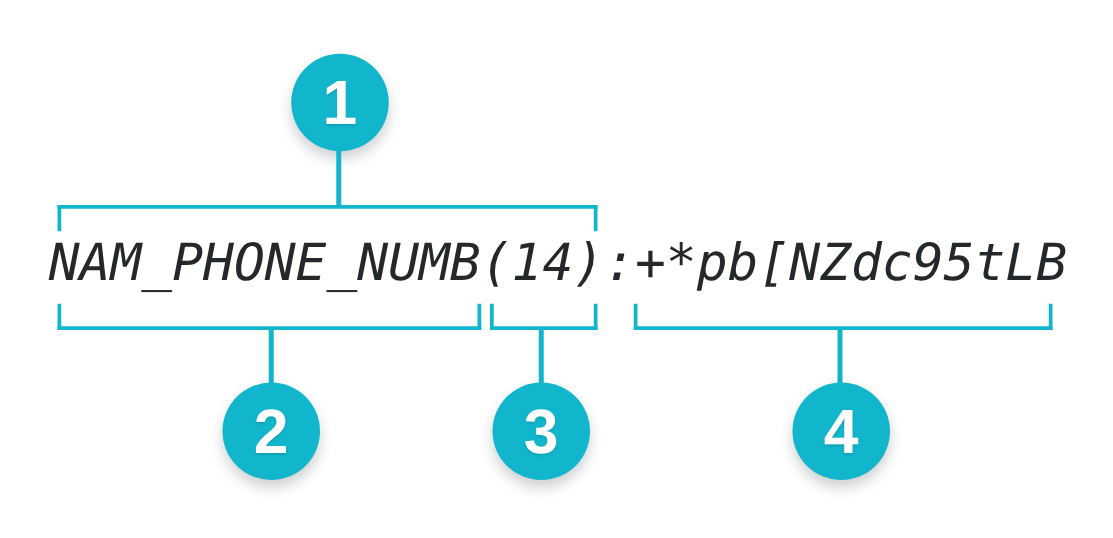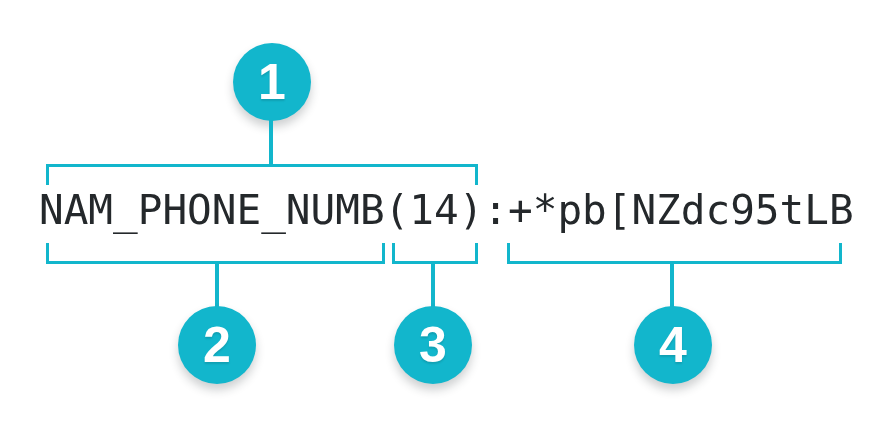--- a/index.html
+++ b/index.html
@@ -18,20 +18,21 @@
   .record {
     position: absolute;
     left: 39px;
     top: 190px;
     font-family: "DejaVu Sans Mono", monospace;
     font-size: 41px;
     line-height: 1;
     letter-spacing: 0;
     color: var(--ink);
     white-space: pre;
+    font-style: italic;
   }
   .badge {
     position: absolute;
     width: 78px;
     height: 78px;
     border-radius: 50%;
     background: var(--accent);
     display: flex;
     align-items: center;
     justify-content: center;

